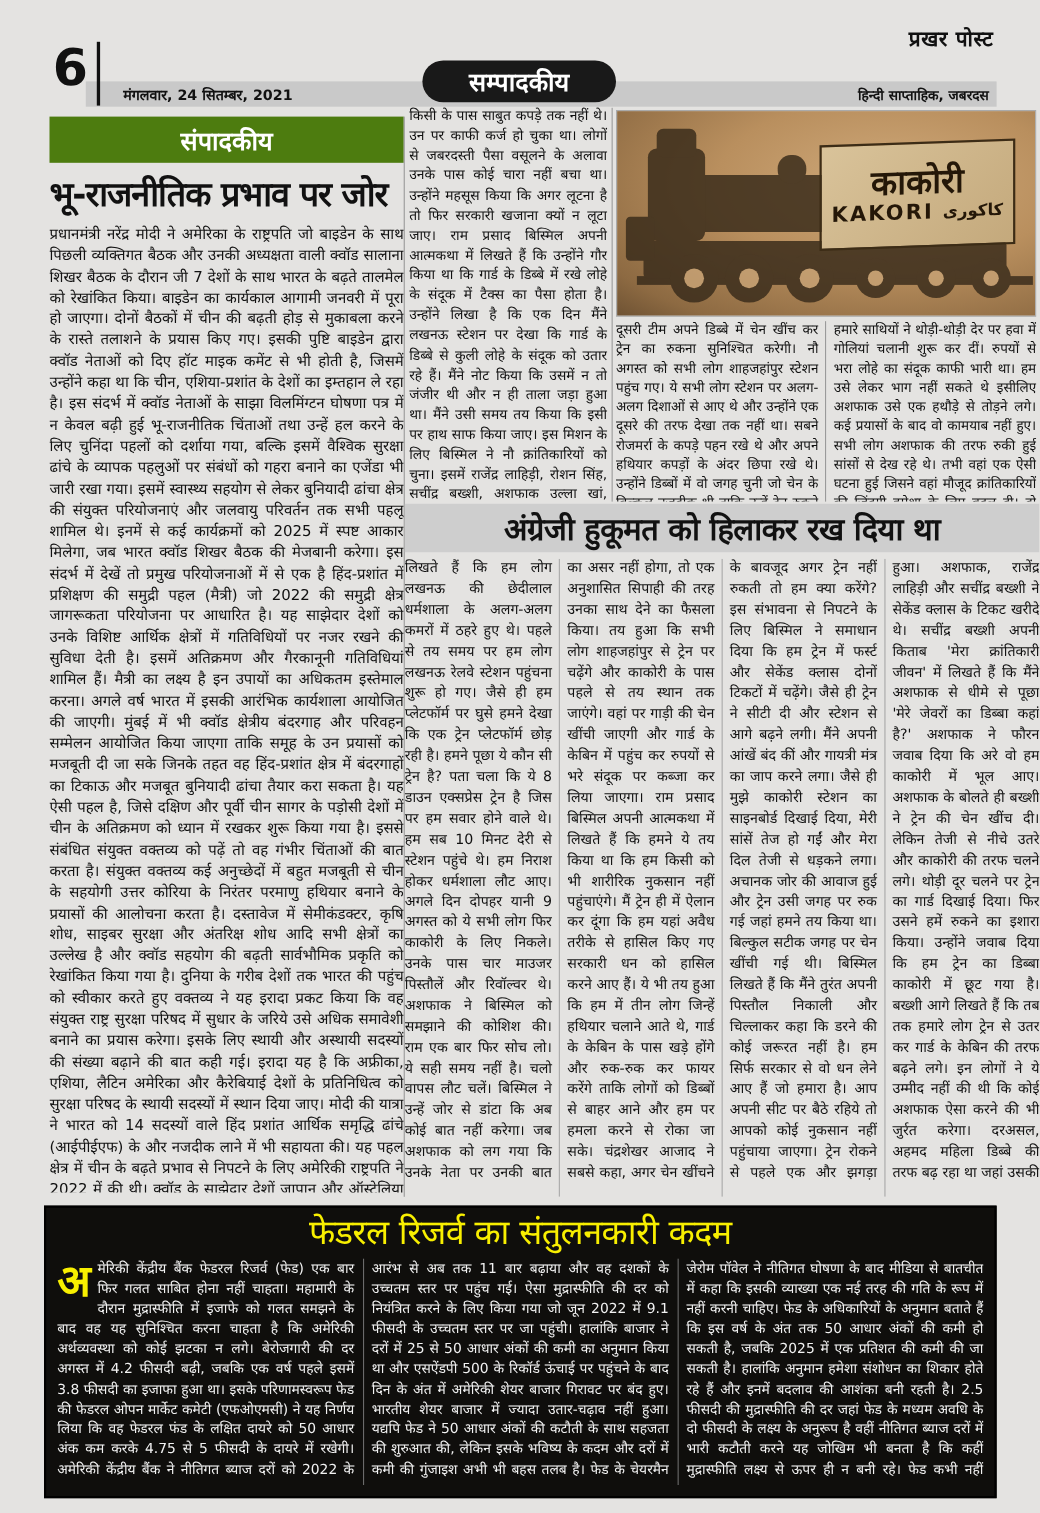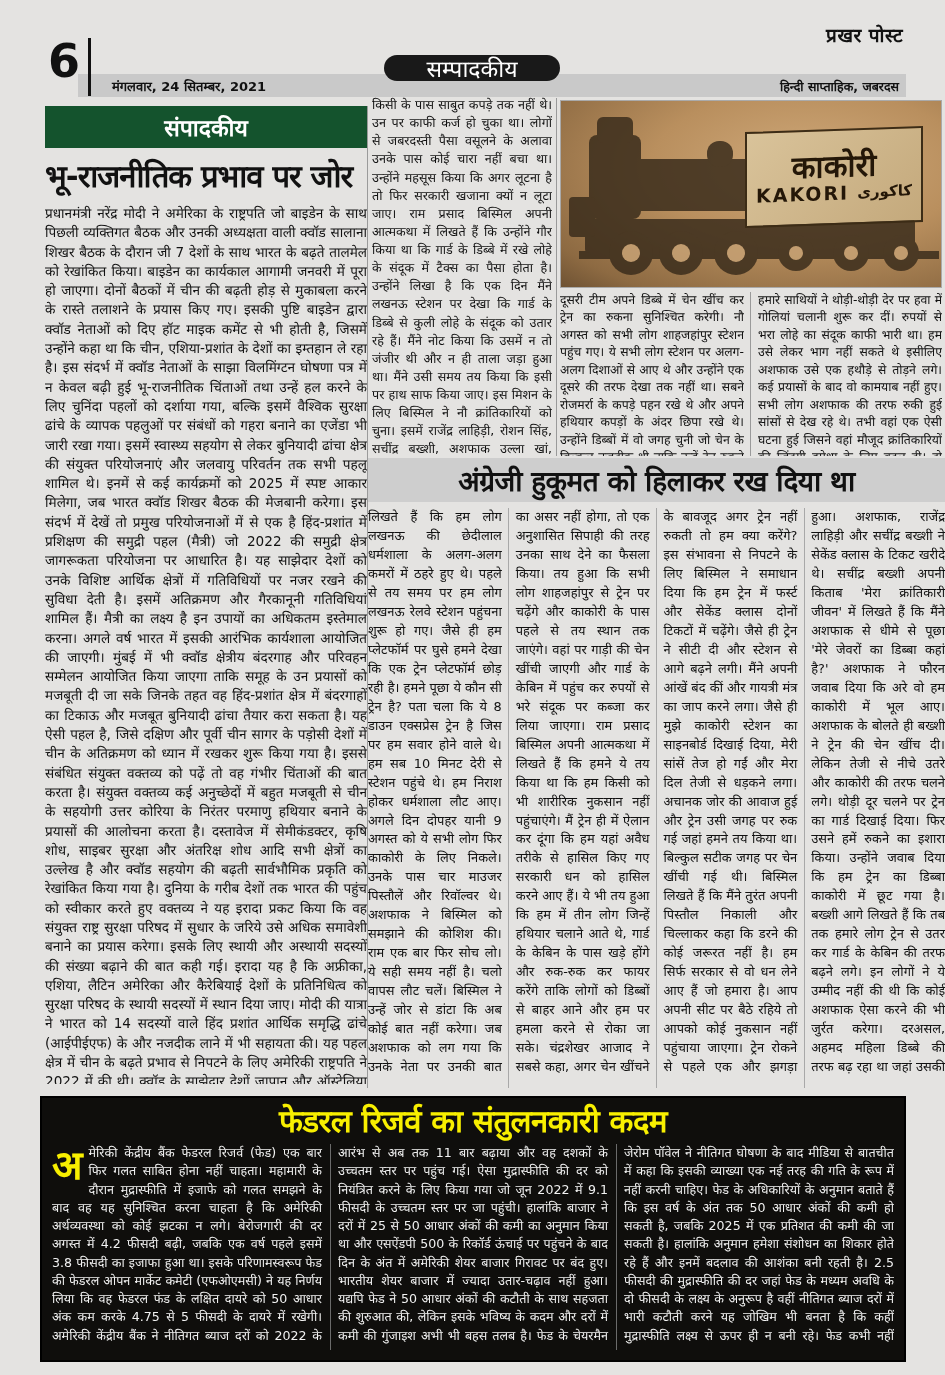--- a/index.html
+++ b/index.html
@@ -11,30 +11,30 @@
     color:#111; overflow:hidden;
   }
   .abs { position:absolute; }
 
   
   .hdr-strip { left:78px; top:74px; width:828px; height:23px; background:#c9c9c9; }
   .page-num  { left:48px; top:38px; font-size:46px; font-weight:bold; line-height:1;
                border-right:3px solid #111; padding-right:8px; height:58px; }
   .hdr-date  { left:112px; top:77px; font-size:13px; font-weight:bold; }
   .section-pill {
-    left:384px; top:55px; width:176px; height:26px; background:#191919;
-    border-radius:22px; color:#fff; font-weight:normal; font-size:23px;
+    left:384px; top:55px; width:176px; height:38px; background:#191919;
+    border-radius:22px; color:#fff; font-weight:bold; font-size:23px;
     display:flex; align-items:center; justify-content:center;
   }
   .paper-name { right:42px; top:22px; font-size:19px; font-weight:bold; letter-spacing:0.5px; }
   .paper-sub  { right:46px; top:78px; font-size:12.5px; font-weight:bold; }
 
   
   .edit-box { left:45px; top:106px; width:322px; height:982px; }
-  .edit-kicker { background:#14532d; color:#fff; text-align:center;
+  .edit-kicker { background:#4d7c0f; color:#fff; text-align:center;
                  font-size:23px; font-weight:bold; padding:5px 0; }
   .edit-headline { font-size:31px; font-weight:bold; text-align:left;
                    white-space:nowrap; overflow:hidden; padding:6px 0 8px 0;
                    letter-spacing:-1px; }
   .edit-body { font-size:13.6px; line-height:1.42; text-align:justify;
                height:880px; overflow:hidden; }
   .vrule { width:1px; background:#9a9a9a; }
   .vr-left { left:367px; top:106px; height:982px; }
   .vr-mid  { left:556px; top:98px;  height:358px; }
   .vr-cap  { left:750px; top:292px; height:164px; }
@@ -70,21 +70,21 @@
 
   
   .mid-art { left:368px; top:508px; width:577px; height:580px;
              column-count:4; column-gap:14px; column-rule:1px solid #a8a8a8;
              column-fill:auto;
              font-size:12.9px; line-height:1.47; text-align:justify; overflow:hidden; }
 
   
   .fed-box { left:40px; top:1096px; width:866px; height:266px; background:#0f0e0c;
              border:2px solid #000; color:#f2f2f2; padding:6px 10px 8px 10px; }
-  .fed-headline { color:#f8ef00; font-size:31px; font-weight:bold; text-align:center;
+  .fed-headline { color:#f8ef00; font-size:31px; font-weight:normal; text-align:center;
                   line-height:1.1; margin-bottom:6px; letter-spacing:-0.5px; }
   .fed-body { column-count:3; column-gap:16px; column-rule:1px solid #6b6b6b;
               column-fill:auto;
               font-size:12.6px; line-height:1.45; text-align:justify;
               height:206px; overflow:hidden; }
   .dropcap { float:left; color:#f8ef00; font-size:40px; line-height:0.85;
              font-weight:bold; padding:4px 6px 0 0; }
 </style>
 </head>
 <body>

